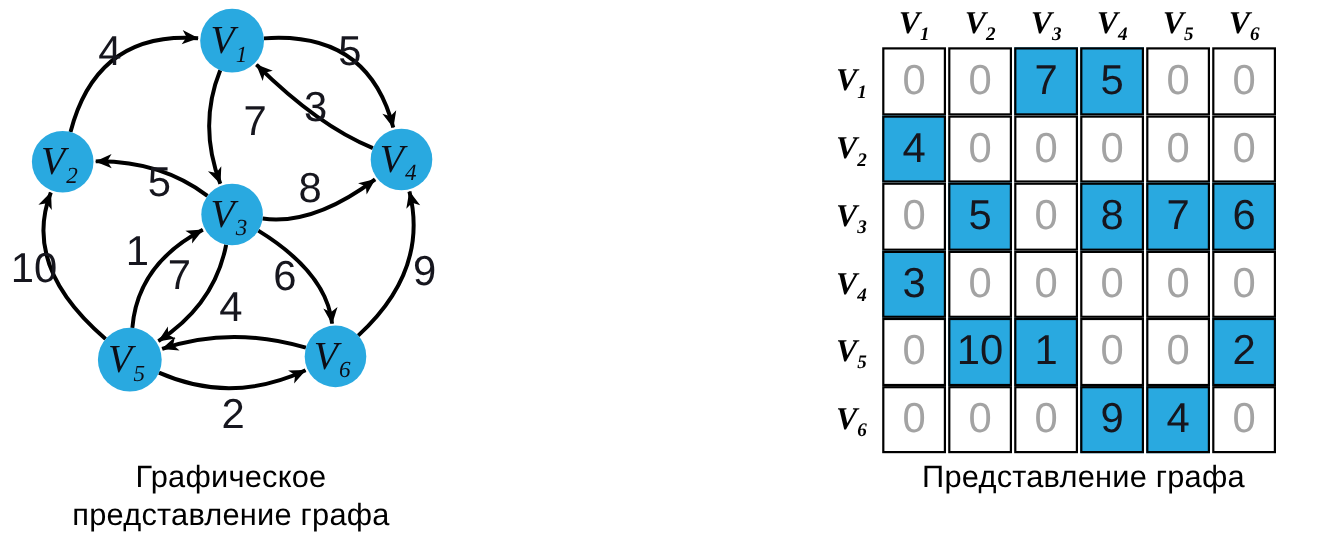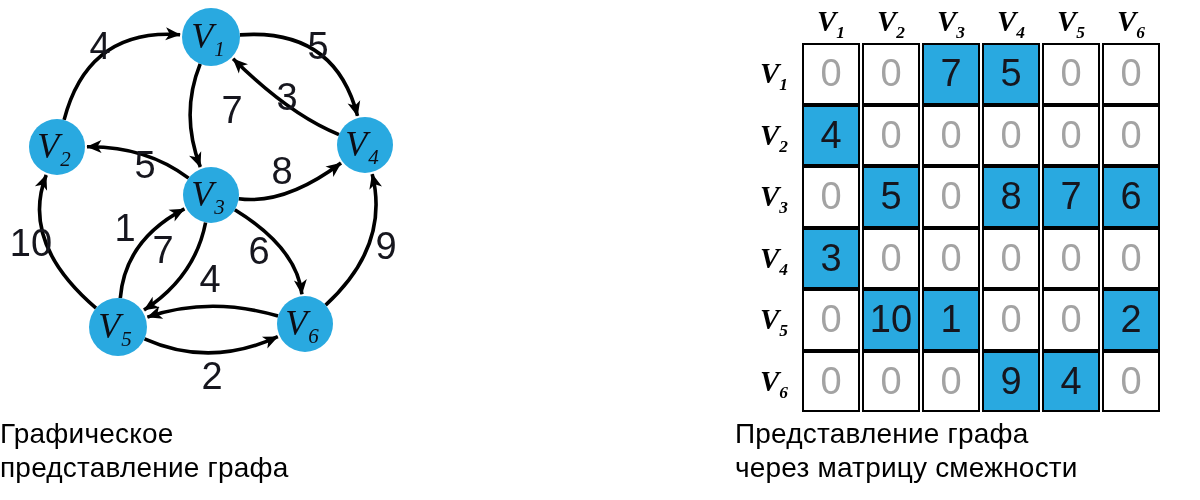--- a/index.html
+++ b/index.html
@@ -29,21 +29,21 @@
     font-size: 36px;
     fill: #0d0d15;
     text-anchor: middle;
   }
   .nodesub { font-size: 21px; }
 
   
   .caption {
     position: absolute;
     top: 417px;
-    text-align: left;
+    text-align: center;
     font-size: 28px;
     line-height: 1.23;
     color: #000;
     letter-spacing: 0.2px;
   }
   .caption.cap-left  { left: 0;     width: 420px; }
   .caption.cap-right { left: 735px; width: 500px; }
 
   
   #matrix-grid {
@@ -213,16 +213,15 @@
       <div class="mcell data">0</div>
       <div class="mcell data">0</div>
       <div class="mcell data">0</div>
       <div class="mcell data hl">9</div>
       <div class="mcell data hl">4</div>
       <div class="mcell data">0</div>
     </div>
 
   <div class="caption cap-right">
     <span>Представление графа</span><br>
-    <span>через матрицу смежности</span>
   </div>
 
 </div>
 
 </body></html>

